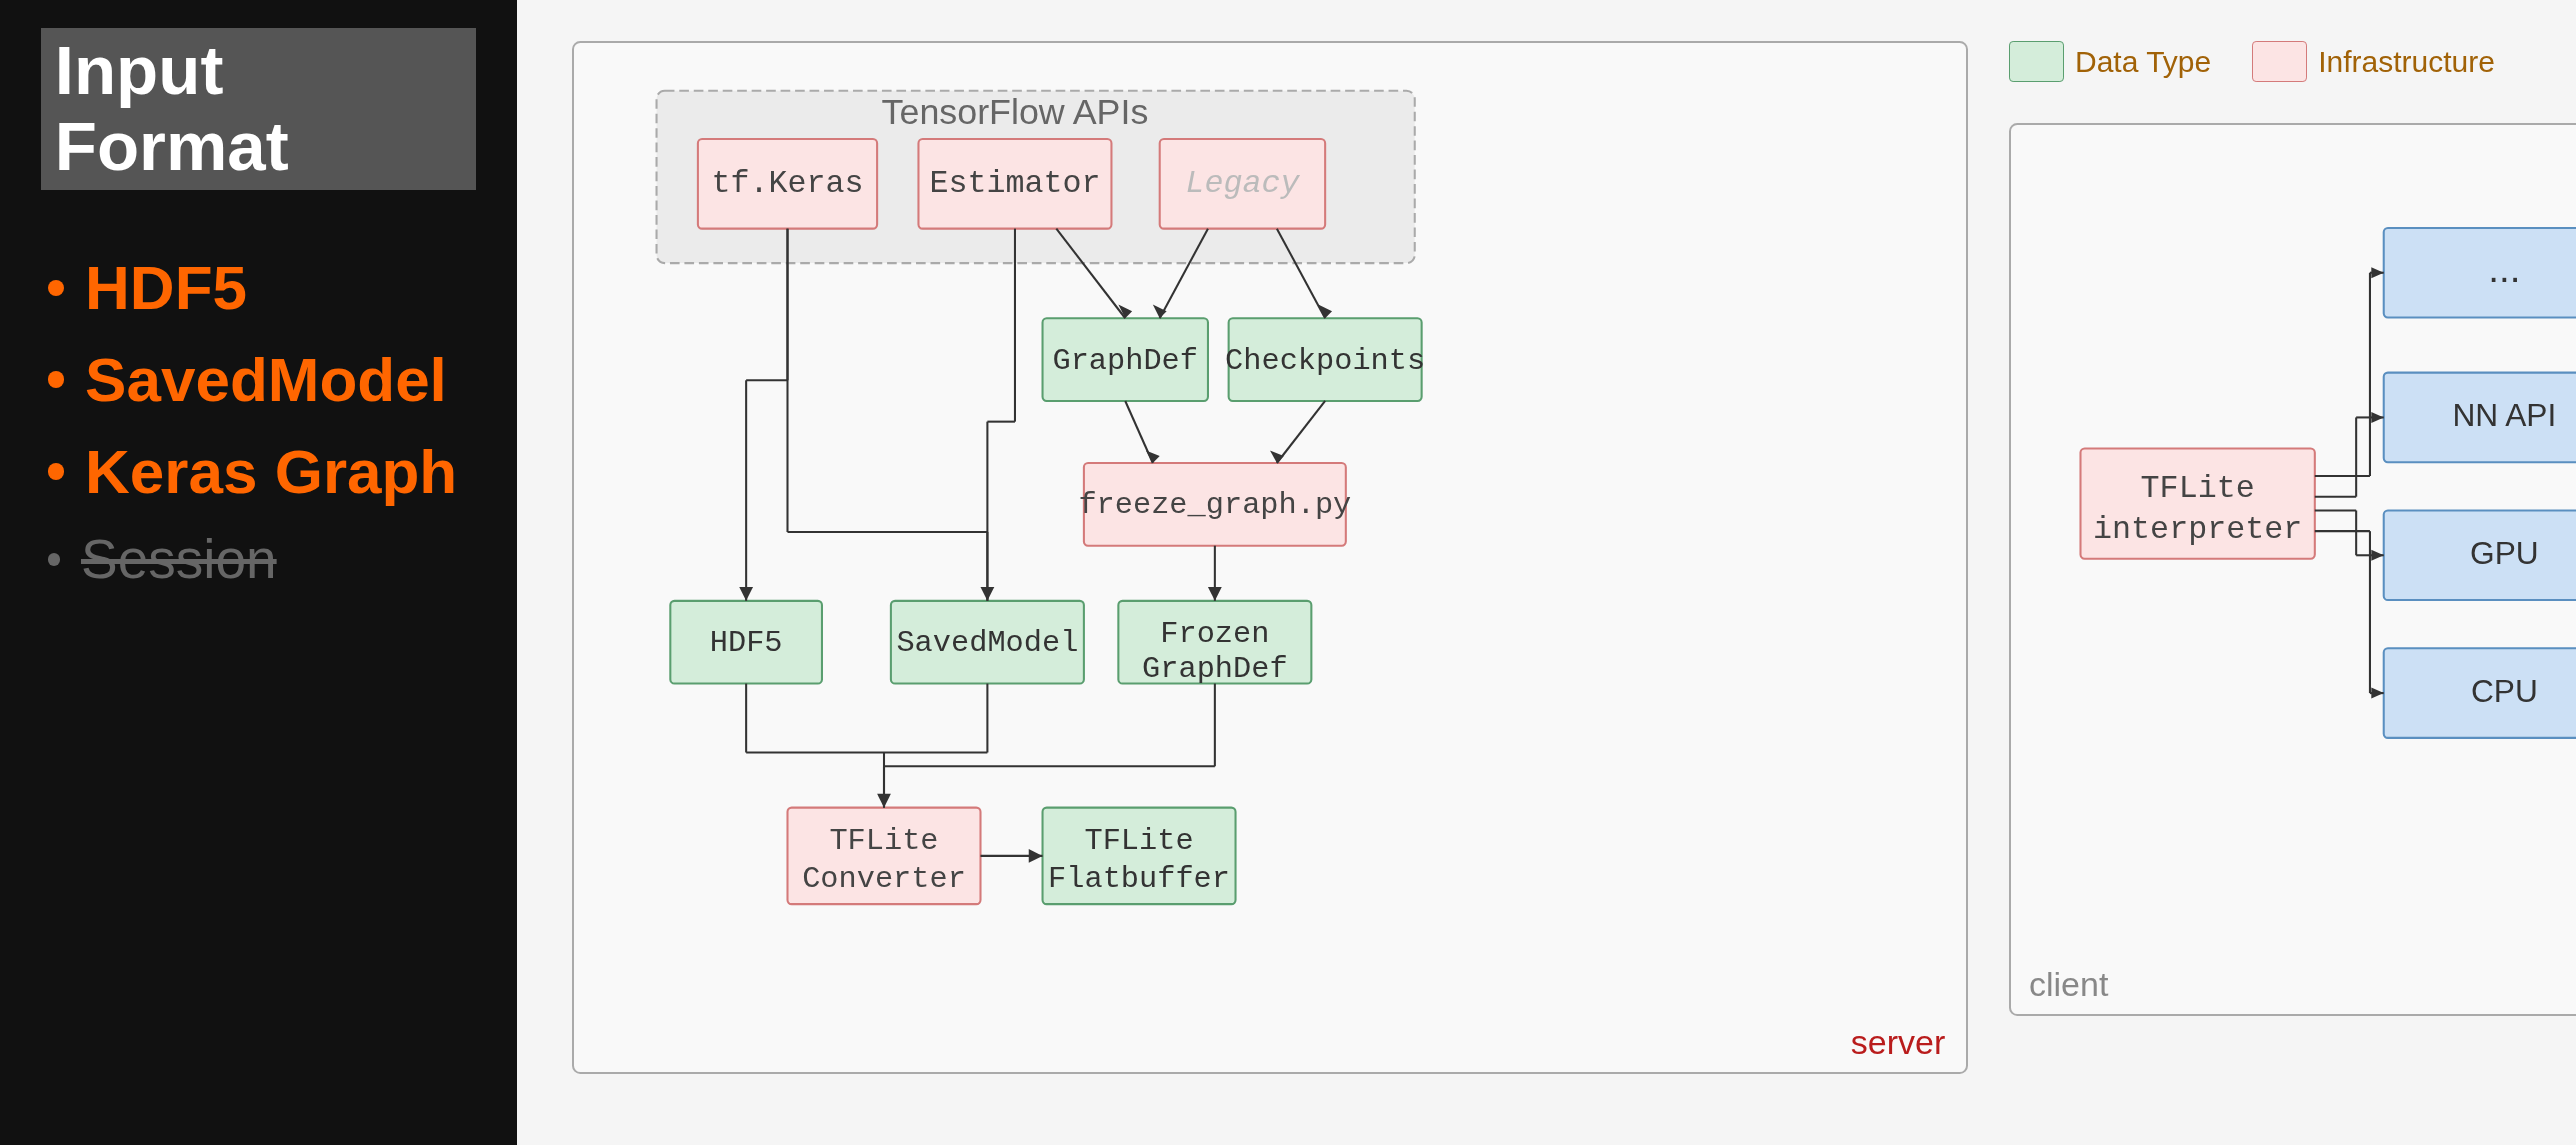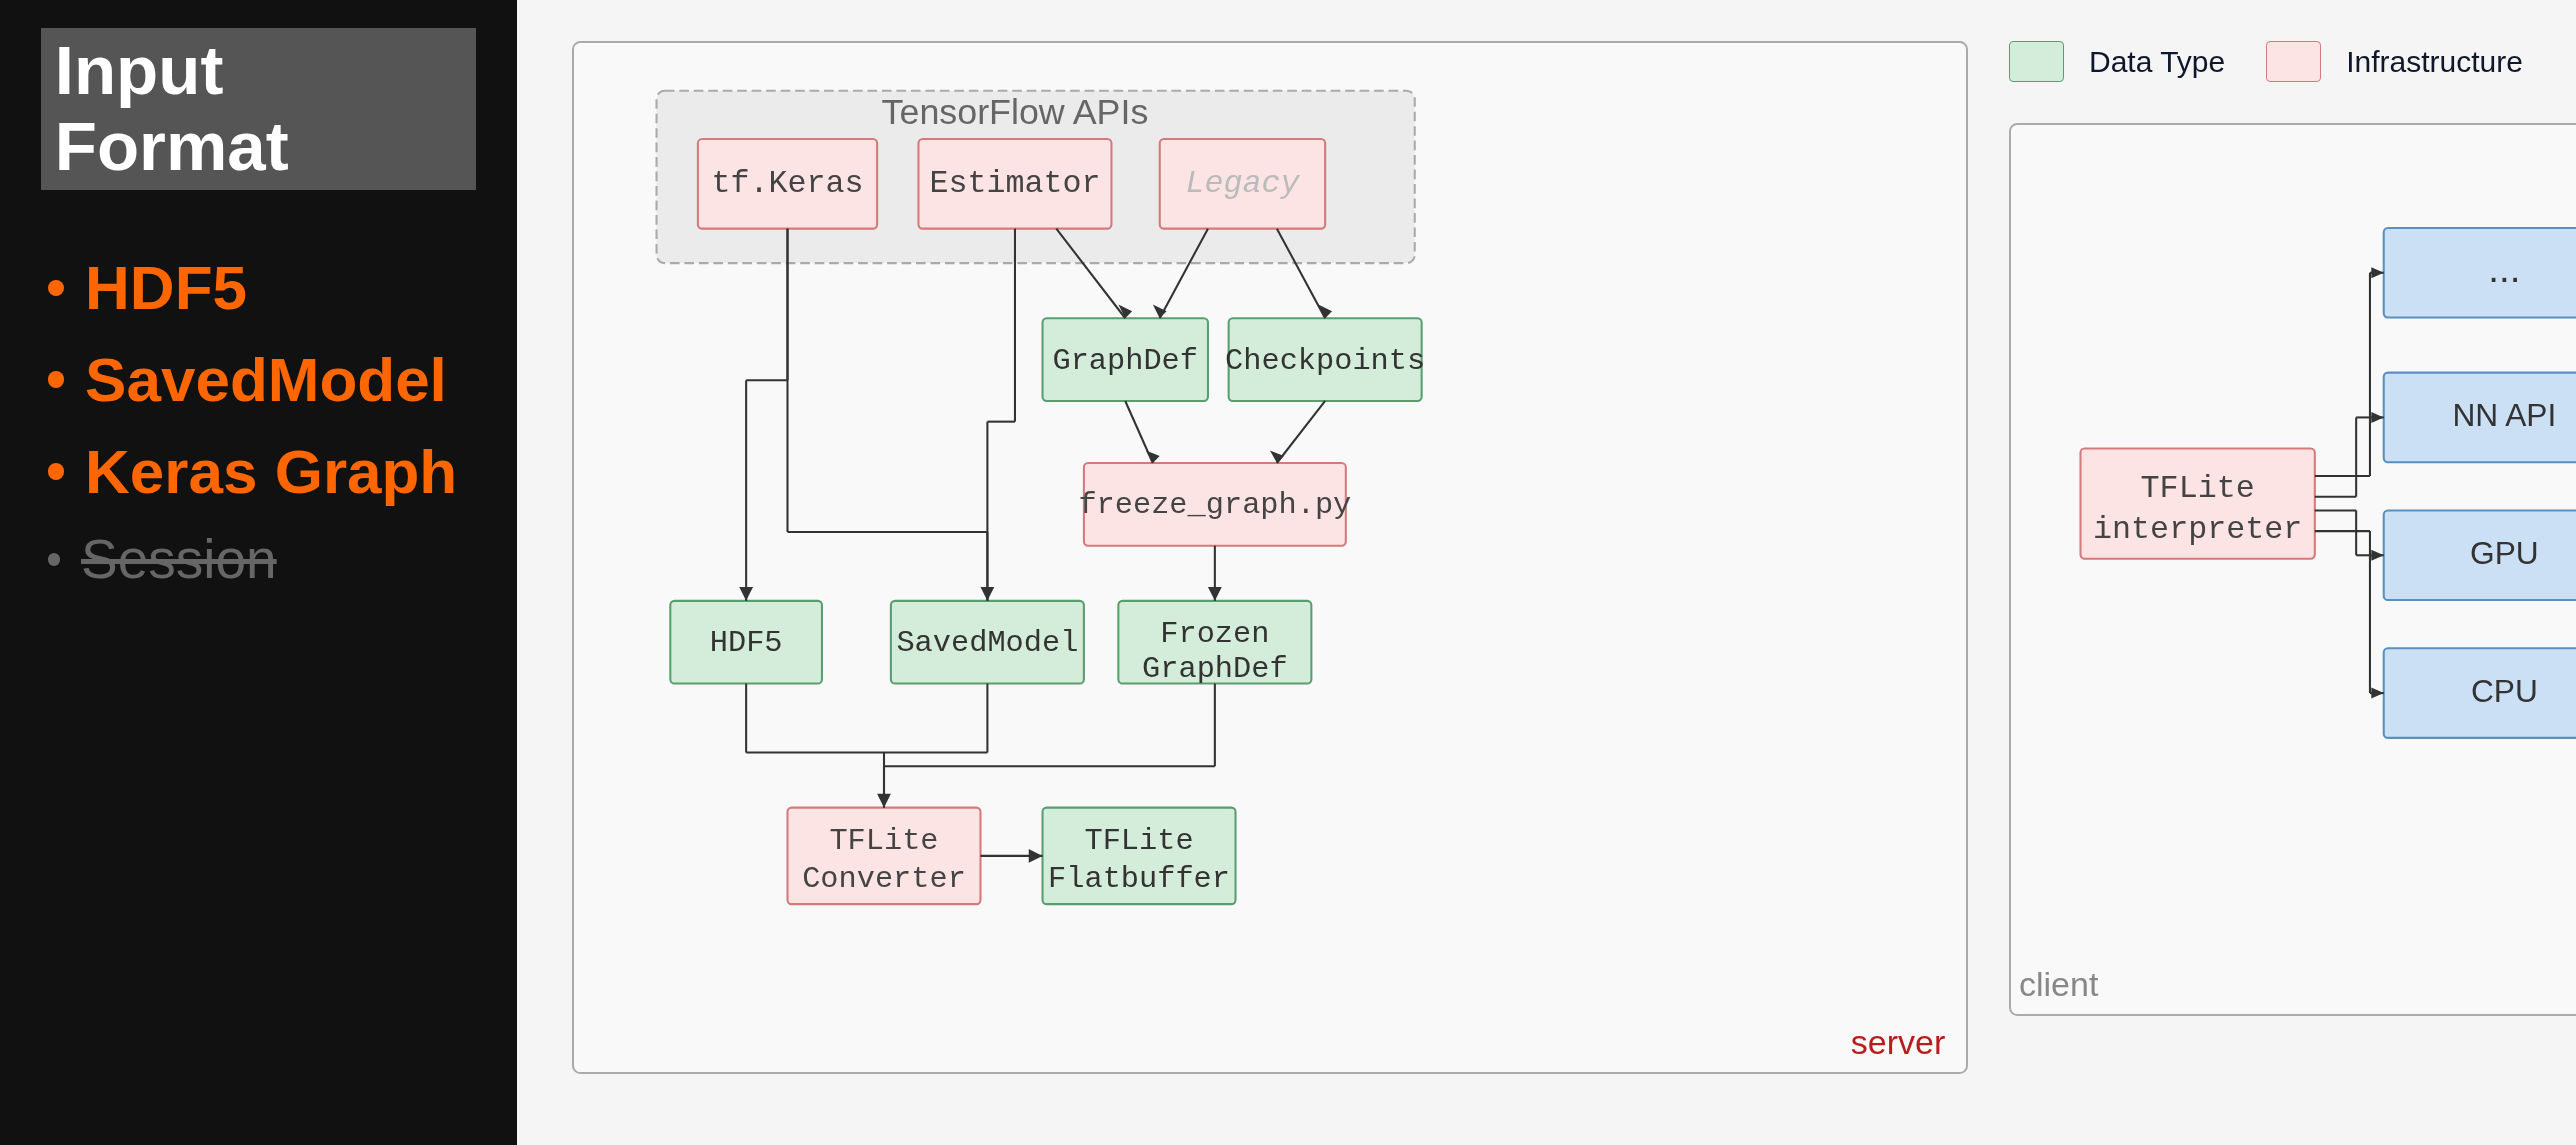--- a/index.html
+++ b/index.html
@@ -105,23 +105,23 @@
     
     .legend-area {
       display: flex;
       gap: 41px;
       align-items: center;
       margin-bottom: 13.8px;
     }
     .legend-item {
       display: flex;
       align-items: center;
-      gap: 25px;
+      gap: 11px;
       font-size: 30px;
-      color: #0f172a;
+      color: #a16207;
     }
     .legend-box {
       width: 55px;
       height: 41px;
       border-radius: 4.1px;
     }
     .legend-box-green {
       background: #d4edda;
       border: 1.4px solid #5a9e6f;
     }
@@ -138,21 +138,21 @@
       padding: 34px 27.6px 27.6px 27.6px;
       position: relative;
       flex: 1;
       display: flex;
       flex-direction: column;
       align-items: flex-start;
     }
     .client-box .box-label {
       position: absolute;
       bottom: 9.7px;
-      left: 8px;
+      left: 18px;
       font-size: 34px;
       color: #888;
     }
 
     
     .right-side {
       display: flex;
       flex-direction: column;
       gap: 27.6px;
       flex: 1;

